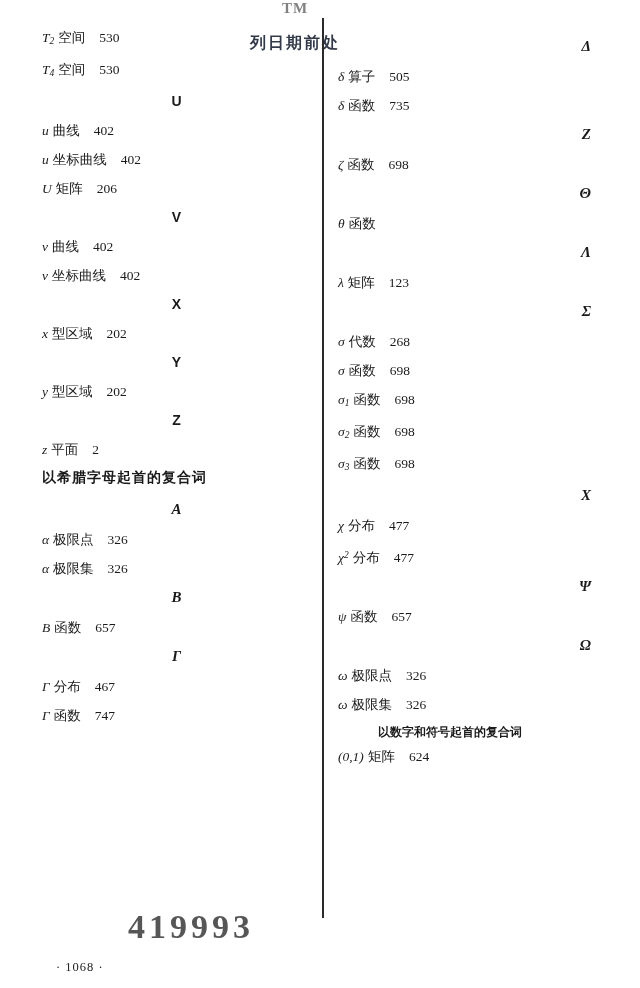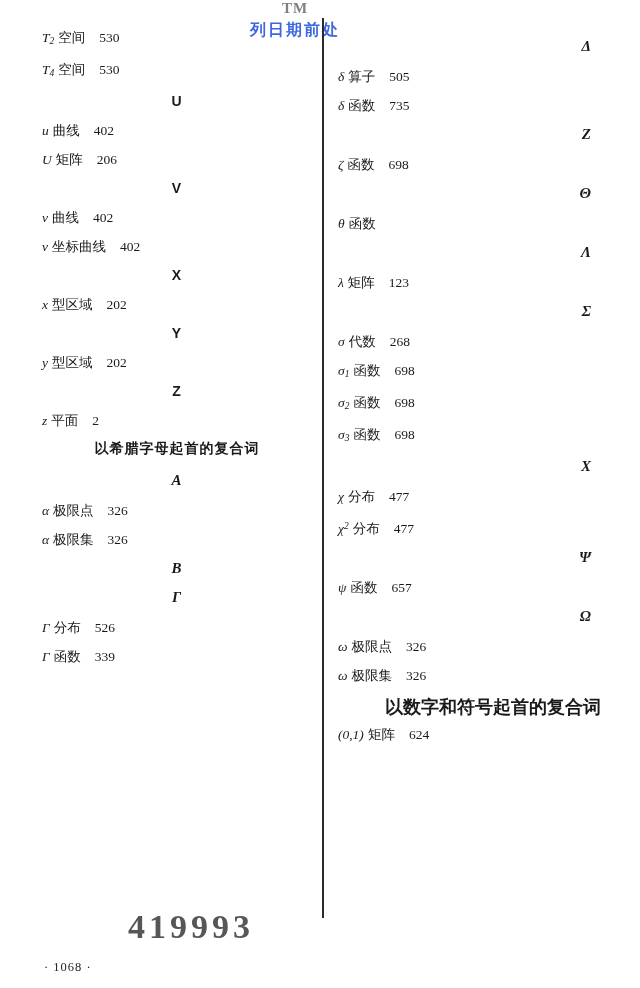--- a/index.html
+++ b/index.html
@@ -42,23 +42,23 @@
   .top-smudge .l1 {
     display: block;
     font-size: 15px;
     color: #6b6b6b;
     letter-spacing: 1px;
     height: 16px;
     overflow: hidden;
   }
   .top-smudge .l2 {
     display: block;
-    margin-top: 4px;
+    margin-top: 17px;
     font-size: 16px;
-    color: #1d4ed8;
+    color: #0f172a;
   }
 
   
   .divider {
     position: absolute;
     left: 322px;
     top: 18px;
     width: 2px;
     height: 900px;
     background: #2a2a2a;
@@ -116,49 +116,48 @@
   }
   .letter-head.right-col {
     text-align: right;
     padding-right: 16px;
   }
 
   .section-title {
     font-family: "Liberation Sans", sans-serif;
     font-weight: bold;
     font-size: 14px;
-    text-align: center;
     margin: 8px 0 14px 0;
     letter-spacing: 1px;
   }
   .section-title.indent {
-    text-align: center;
+    text-align: left;
     padding-left: 40px;
     margin: 4px 0 6px 0;
-    font-size: 18px;
+    font-size: 12px;
     letter-spacing: 0;
   }
 
   
   .stamp {
     position: absolute;
     left: 128px;
     top: 908px;
     font-family: "Liberation Serif", serif;
     font-size: 34px;
     letter-spacing: 4px;
     color: #3f3f3f;
     opacity: 0.88;
     filter: blur(0.5px);
     font-weight: bold;
   }
 
   .folio {
     position: absolute;
-    left: 44px;
+    left: 56px;
     top: 960px;
     font-size: 12.5px;
     letter-spacing: 1px;
     color: #222;
   }
 </style>
 </head>
 <body>
 
 <div class="page">
@@ -168,51 +167,54 @@
     <span class="l2">列日期前处</span>
   </div>
 
   <div class="divider"></div>
 
   <div class="col col-left" id="col-left">
       <div class="entry"><span class="sym">T</span><span class="sub">2</span><span class="term">空间</span><span class="pg">530</span></div>
       <div class="entry"><span class="sym">T</span><span class="sub">4</span><span class="term">空间</span><span class="pg">530</span></div>
       <div class="letter-head upright">U</div>
       <div class="entry"><span class="sym">u</span><span class="term">曲线</span><span class="pg">402</span></div>
+      <div class="entry"><span class="sym">u</span><span class="term">坐标曲线</span><span class="pg">402</span></div>
       <div class="entry"><span class="sym">U</span><span class="term">矩阵</span><span class="pg">206</span></div>
       <div class="letter-head upright">V</div>
       <div class="entry"><span class="sym">v</span><span class="term">曲线</span><span class="pg">402</span></div>
       <div class="entry"><span class="sym">v</span><span class="term">坐标曲线</span><span class="pg">402</span></div>
       <div class="letter-head upright">X</div>
       <div class="entry"><span class="sym">x</span><span class="term">型区域</span><span class="pg">202</span></div>
       <div class="letter-head upright">Y</div>
       <div class="entry"><span class="sym">y</span><span class="term">型区域</span><span class="pg">202</span></div>
       <div class="letter-head upright">Z</div>
       <div class="entry"><span class="sym">z</span><span class="term">平面</span><span class="pg">2</span></div>
       <div class="section-title">以希腊字母起首的复合词</div>
       <div class="letter-head">A</div>
       <div class="entry"><span class="sym">α</span><span class="term">极限点</span><span class="pg">326</span></div>
       <div class="entry"><span class="sym">α</span><span class="term">极限集</span><span class="pg">326</span></div>
       <div class="letter-head">B</div>
+      <div class="entry"><span class="sym">B</span><span class="term">函数</span><span class="pg">657</span></div>
       <div class="letter-head">Γ</div>
-      <div class="entry"><span class="sym">Γ</span><span class="term">分布</span><span class="pg">526</span></div>
-      <div class="entry"><span class="sym">Γ</span><span class="term">函数</span><span class="pg">339</span></div>
+      <div class="entry"><span class="sym">Γ</span><span class="term">分布</span><span class="pg">467</span></div>
+      <div class="entry"><span class="sym">Γ</span><span class="term">函数</span><span class="pg">747</span></div>
     </div>
   <div class="col col-right" id="col-right">
       <div class="letter-head right-col">Δ</div>
       <div class="entry"><span class="sym">δ</span><span class="term">算子</span><span class="pg">505</span></div>
       <div class="entry"><span class="sym">δ</span><span class="term">函数</span><span class="pg">735</span></div>
       <div class="letter-head right-col">Z</div>
       <div class="entry"><span class="sym">ζ</span><span class="term">函数</span><span class="pg">698</span></div>
       <div class="letter-head right-col">Θ</div>
       <div class="entry"><span class="sym">θ</span><span class="term">函数</span></div>
       <div class="letter-head right-col">Λ</div>
       <div class="entry"><span class="sym">λ</span><span class="term">矩阵</span><span class="pg">123</span></div>
       <div class="letter-head right-col">Σ</div>
       <div class="entry"><span class="sym">σ</span><span class="term">代数</span><span class="pg">268</span></div>
+      <div class="entry"><span class="sym">σ</span><span class="term">函数</span><span class="pg">698</span></div>
       <div class="entry"><span class="sym">σ</span><span class="sub">1</span><span class="term">函数</span><span class="pg">698</span></div>
       <div class="entry"><span class="sym">σ</span><span class="sub">2</span><span class="term">函数</span><span class="pg">698</span></div>
       <div class="entry"><span class="sym">σ</span><span class="sub">3</span><span class="term">函数</span><span class="pg">698</span></div>
       <div class="letter-head right-col">X</div>
       <div class="entry"><span class="sym">χ</span><span class="term">分布</span><span class="pg">477</span></div>
       <div class="entry"><span class="sym">χ</span><span class="sup">2</span><span class="term">分布</span><span class="pg">477</span></div>
       <div class="letter-head right-col">Ψ</div>
       <div class="entry"><span class="sym">ψ</span><span class="term">函数</span><span class="pg">657</span></div>
       <div class="letter-head right-col">Ω</div>
       <div class="entry"><span class="sym">ω</span><span class="term">极限点</span><span class="pg">326</span></div>

